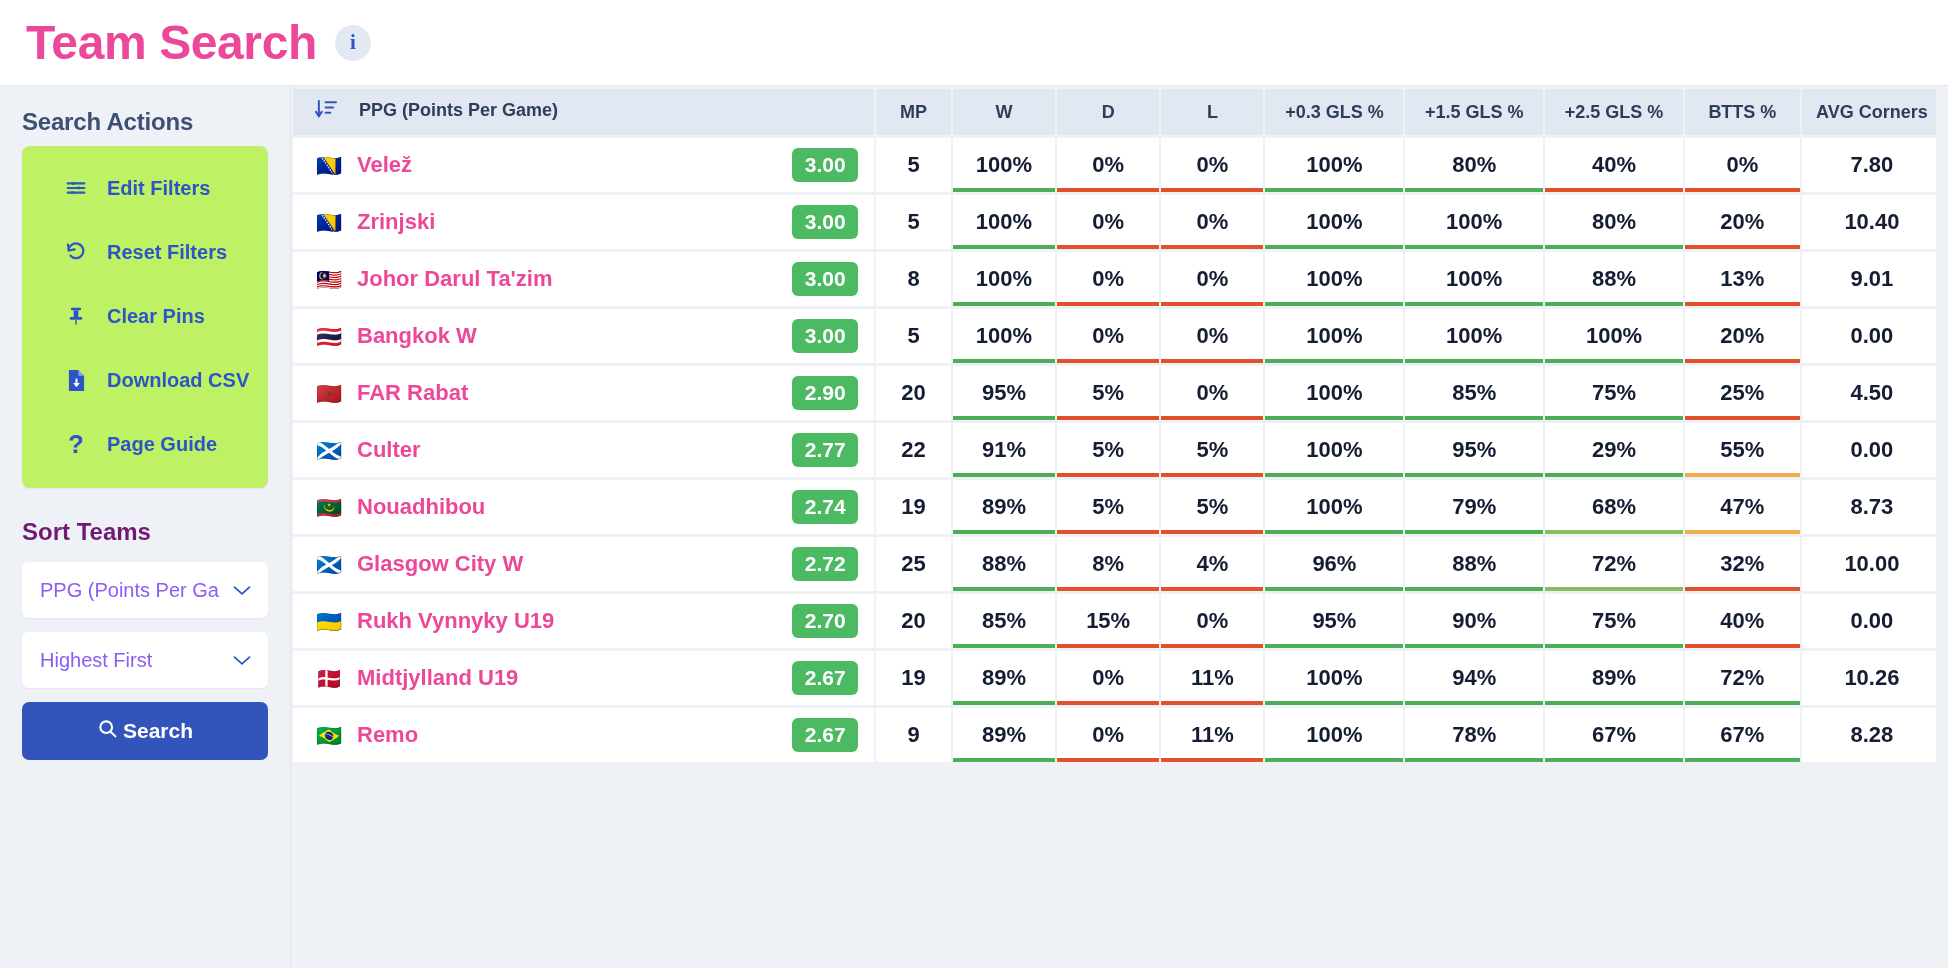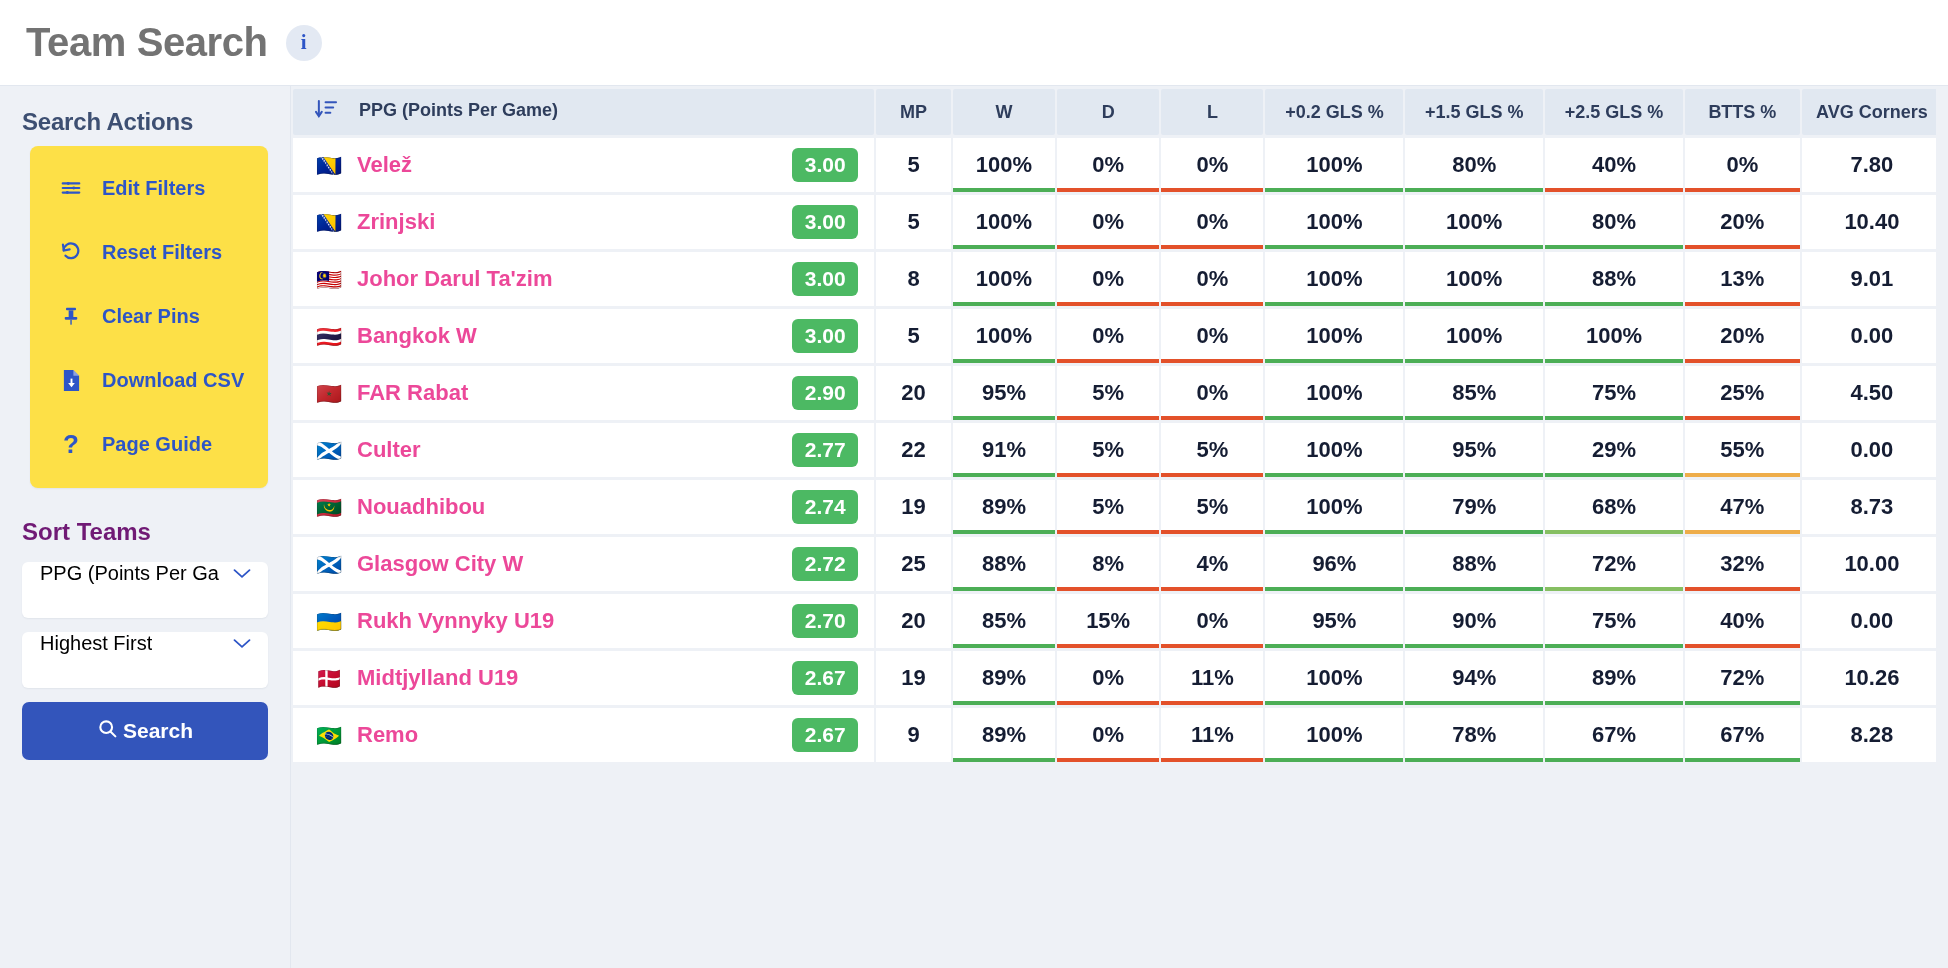--- a/index.html
+++ b/index.html
@@ -13,23 +13,23 @@
   
   .page-header {
     height: 86px;
     background: #ffffff;
     display: flex;
     align-items: center;
     padding-left: 26px;
     border-bottom: 1px solid #e2e7ef;
   }
   .page-title {
-    font-size: 40px;
-    font-weight: bold;
-    color: #737373;
+    font-size: 48px;
+    font-weight: bold;
+    color: #ec4899;
     letter-spacing: -0.4px;
   }
   .info-badge {
     width: 36px; height: 36px;
     border-radius: 50%;
     background: #e3e9f3;
     margin-left: 18px;
     display: flex; align-items: center; justify-content: center;
     color: #2d55c7;
     font-size: 21px;
@@ -49,25 +49,24 @@
     border-right: 1px solid #e2e7ef;
   }
   .side-heading {
     font-size: 24px;
     color: #3d4f72;
     font-weight: bold;
     margin-bottom: 10px;
     letter-spacing: -0.2px;
   }
   .action-card {
-    background: #fde047;
+    background: #bef264;
     border-radius: 8px;
-    padding: 10px 0 12px 0;
+    padding: 10px 0 12px 13px;
     box-shadow: 0 1px 2px rgba(22,34,62,.06);
-    margin-left: 8px;
   }
   .action-item {
     display: flex;
     align-items: center;
     height: 64px;
     padding-left: 26px;
     cursor: pointer;
   }
   .action-icon {
     width: 30px;
@@ -86,24 +85,25 @@
     font-size: 24px;
     color: #701a75;
     font-weight: bold;
     margin: 30px 0 16px 0;
   }
   .select-box {
     background: #ffffff;
     border-radius: 6px;
     height: 56px;
     display: flex;
+    align-items: center;
     justify-content: space-between;
     padding: 0 16px 0 18px;
     font-size: 20px;
-    color: #000000;
+    color: #8b5cf6;
     margin-bottom: 14px;
     cursor: pointer;
     overflow: hidden;
     white-space: nowrap;
     box-shadow: 0 1px 2px rgba(22,34,62,.06);
   }
   .select-box .sel-val { overflow: hidden; text-overflow: clip; }
   .chev { flex: 0 0 auto; margin-left: 8px; }
 
   .search-btn {
@@ -335,21 +335,21 @@
                 <line x1="11" y1="9" x2="19" y2="9"></line>
                 <line x1="11" y1="14.5" x2="16" y2="14.5"></line>
               </svg>
             </span>
             <span>PPG (Points Per Game)</span>
           </th>
           <th class="th-num">MP</th>
           <th class="th-wdl">W</th>
           <th class="th-wdl">D</th>
           <th class="th-wdl">L</th>
-          <th class="th-gls">+0.2 GLS %</th>
+          <th class="th-gls">+0.3 GLS %</th>
           <th class="th-gls">+1.5 GLS %</th>
           <th class="th-gls">+2.5 GLS %</th>
           <th class="th-btts">BTTS %</th>
           <th class="th-corn">AVG Corners</th>
         </tr>
       </thead>
       <tbody id="tbody">
           <tr>
             <td class="team-cell">
               <div class="team-inner">

